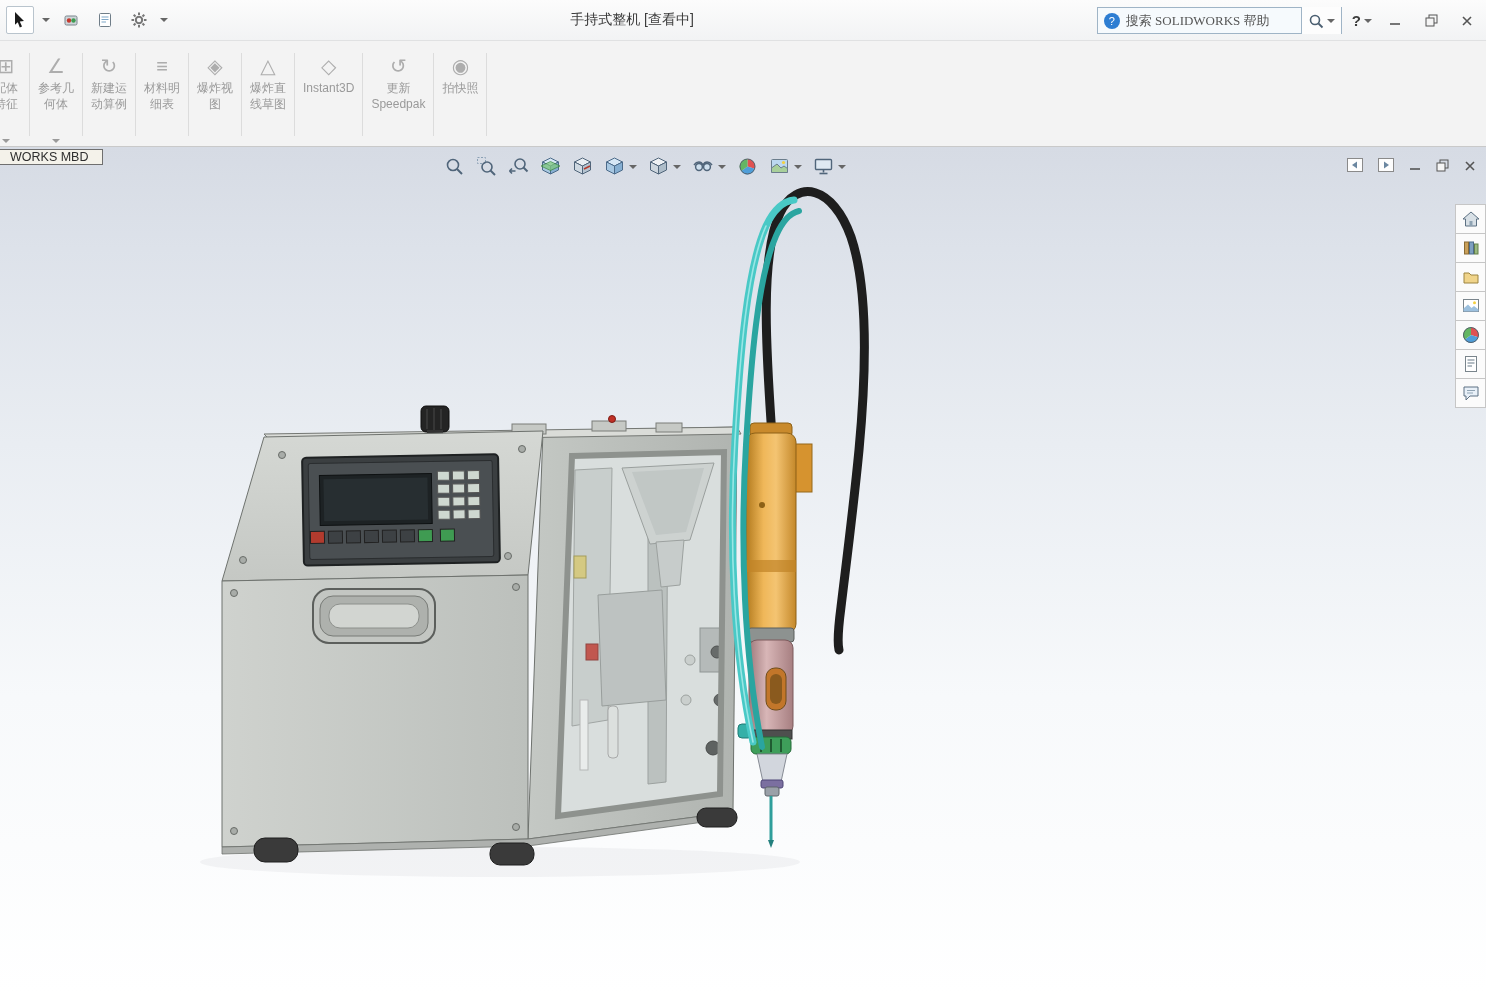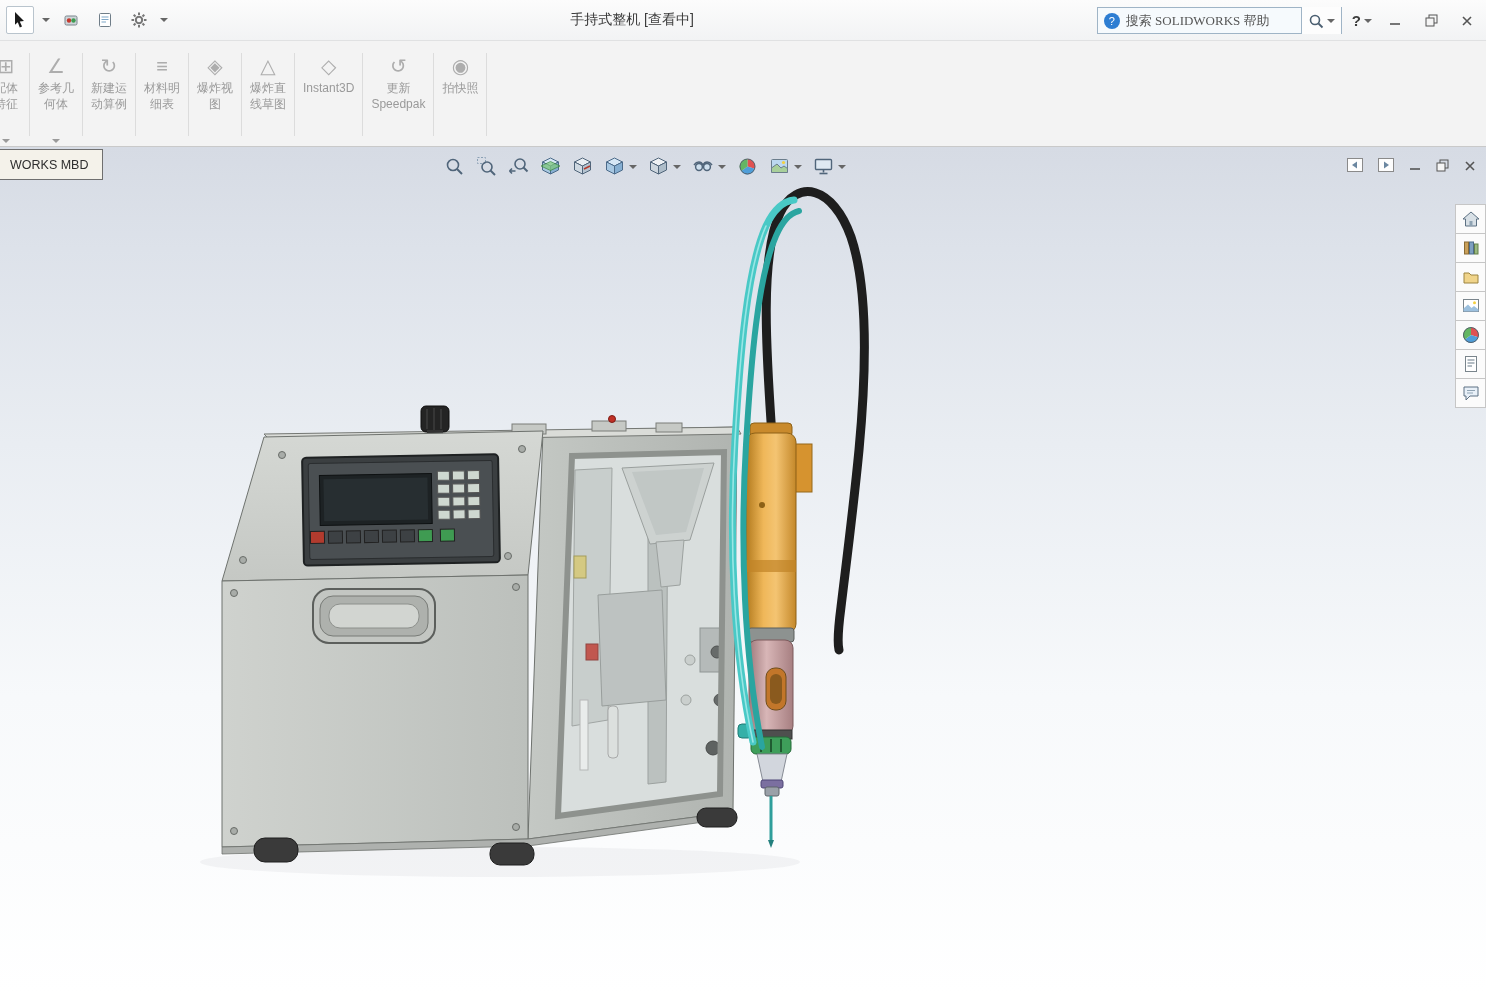--- a/index.html
+++ b/index.html
@@ -39,21 +39,21 @@
   .rb-label { font-size:12px; line-height:1.3; color:#9a9a9a; text-align:center; white-space:pre-line; }
   .rb-chev { position:absolute; bottom:3px; left:50%; transform:translateX(-50%);
              border-left:4px solid transparent; border-right:4px solid transparent; border-top:4px solid #9a9a9a;
              width:0; height:0; }
   .rb-sep { width:1px; background:#dcdcdc; margin:6px 1px 10px; }
   .rb-first { margin-left:-16px; }
 
   
   .viewport { position:absolute; top:147px; left:0; right:0; bottom:0; overflow:hidden;
     background:linear-gradient(180deg,#d6dbe4 0%,#dde2ea 12%,#e9edf2 35%,#f7f9fb 65%,#ffffff 100%); }
-  .doc-tab { position:absolute; top:2px; left:0; height:31px; padding:0 14px 0 10px;
+  .doc-tab { position:absolute; top:2px; left:0; height:16px; padding:0 14px 0 10px;
              background:#f4f2ea; border:1px solid #6f6f6f; border-left:none;
              display:flex; align-items:center; font-size:12.5px; color:#2e2e2e; }
   .hud { position:absolute; top:9px; left:444px; display:flex; align-items:center; gap:11px; }
   .hu { display:flex; align-items:center; gap:4px; }
   .doc-controls { position:absolute; top:11px; right:10px; display:flex; align-items:center; gap:15px; }
   .taskpane { position:absolute; top:58px; right:0; display:flex; flex-direction:column; }
   .tp-cell { width:31px; height:30px; background:#fbfbfb; border:1px solid #c6c6c6; margin-top:-1px;
              display:flex; align-items:center; justify-content:center; }
   .model-svg { position:absolute; inset:0; width:100%; height:100%; }
 </style>

